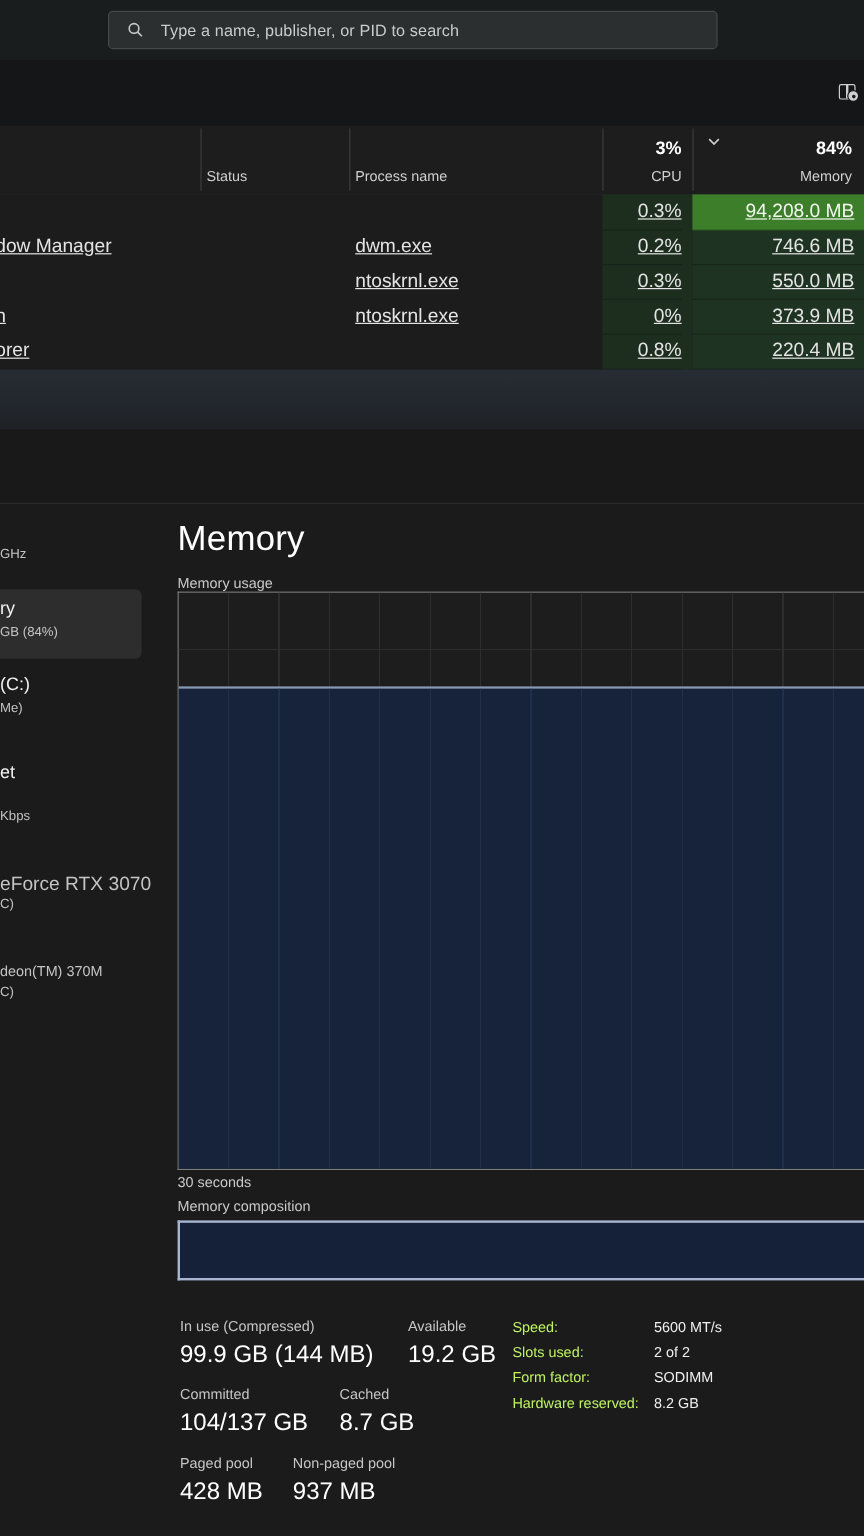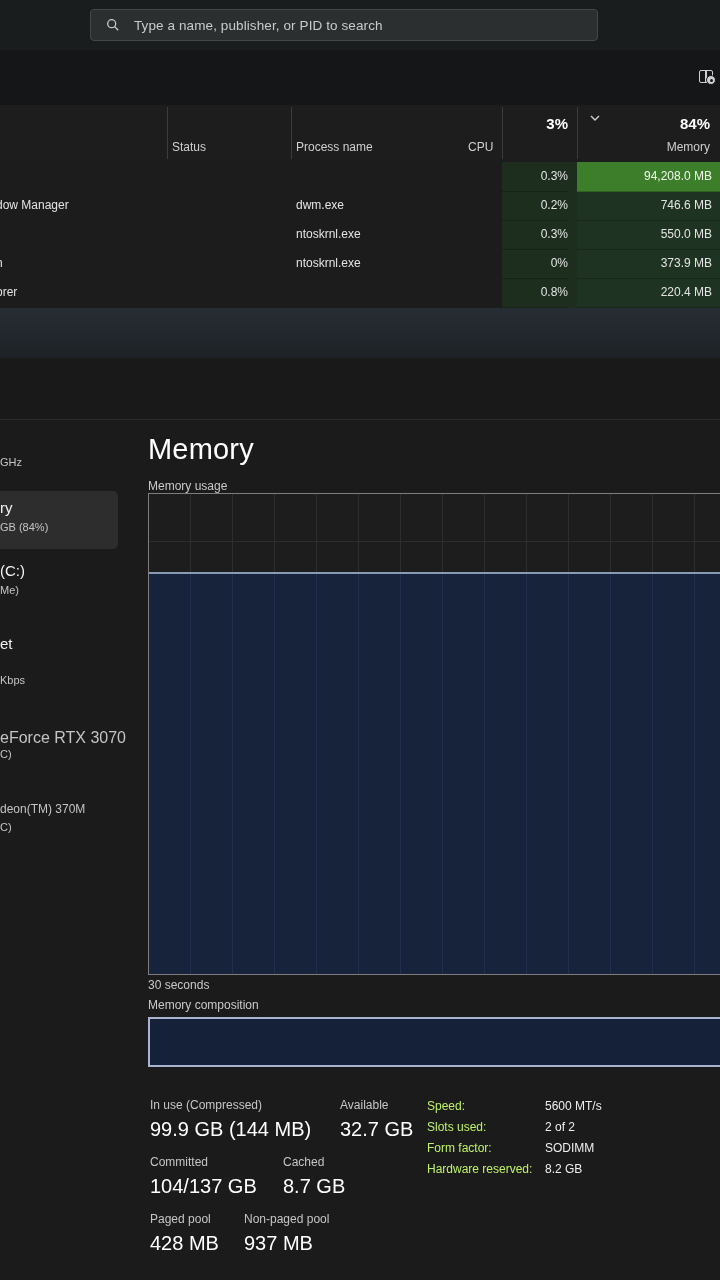--- a/index.html
+++ b/index.html
@@ -27,21 +27,21 @@
     border-bottom:1px solid #383838;}
   .vsep{position:absolute;top:2px;height:52px;width:1px;background:#3c3c3c;}
   .hdr-small{position:absolute;bottom:8px;font-size:12px;color:#cfcfcf;}
   .hdr-pct{position:absolute;top:10px;font-size:15px;font-weight:700;color:#ffffff;text-align:right;}
   .sort-chevron{position:absolute;left:588px;top:6px;width:14px;height:14px;}
 
   .rows-area{position:absolute;left:0;top:162px;width:720px;height:146px;background:#1c1c1c;}
   .col-cpu-bg{position:absolute;left:502px;top:0;width:75px;height:146px;background:#1d2e1f;}
   .col-mem-bg{position:absolute;left:577px;top:0;width:143px;height:146px;background:#1f3322;}
   .prow{position:absolute;left:0;width:720px;height:29px;}
-  .cell{position:absolute;top:0;height:29px;line-height:29px;font-size:12px;color:#e4e4e4;white-space:nowrap;}
+  .cell{position:absolute;top:0;height:29px;line-height:29px;font-size:16px;color:#e4e4e4;white-space:nowrap;text-decoration:underline;}
   .c-name{left:-4px;width:175px;overflow:hidden;}
   .c-pname{left:296px;width:200px;}
   .c-cpu{left:502px;width:66px;text-align:right;border-bottom:1px solid rgba(0,0,0,.22);}
   .c-mem{left:577px;width:135px;text-align:right;padding-right:8px;border-bottom:1px solid rgba(0,0,0,.22);}
   .mem-hot{background:#3d7e2b;color:#f2f8ee;}
 
   
   .band-blue{position:absolute;left:0;top:308px;width:720px;height:50px;
     background:linear-gradient(#272d34,#1e2227);}
   .band-dark{position:absolute;left:0;top:358px;width:720px;height:62px;background:#191919;}
@@ -101,21 +101,21 @@
   <div class="tbl-header">
     <span class="vsep" style="left:167px"></span>
     <span class="vsep" style="left:291px"></span>
     <span class="vsep" style="left:502px"></span>
     <span class="vsep" style="left:577px"></span>
 
     <span class="hdr-small" style="left:172px">Status</span>
     <span class="hdr-small" style="left:296px">Process name</span>
 
     <span class="hdr-pct" style="left:468px;width:100px">3%</span>
-    <span class="hdr-small" style="left:468px;width:100px;text-align:left">CPU</span>
+    <span class="hdr-small" style="left:468px;width:100px;text-align:right">CPU</span>
 
     <svg class="sort-chevron" viewBox="0 0 14 14">
       <polyline points="3,5 7,9 11,5" fill="none" stroke="#cfcfcf" stroke-width="1.4"></polyline>
     </svg>
     <span class="hdr-pct" style="left:582px;width:128px">84%</span>
     <span class="hdr-small" style="left:582px;width:128px;text-align:right">Memory</span>
   </div>
 
   <div class="rows-area">
     <div class="col-cpu-bg"></div>
@@ -186,21 +186,21 @@
     </div>
 
     <span class="lbl-small" style="left:148px;top:558px">30 seconds</span>
     <span class="lbl-small" style="left:148px;top:578px">Memory composition</span>
 
     <div class="compbar"></div>
 
     <span class="stat-label" style="left:150px;top:678px">In use (Compressed)</span>
     <span class="stat-value" style="left:150px;top:698px">99.9 GB (144 MB)</span>
     <span class="stat-label" style="left:340px;top:678px">Available</span>
-    <span class="stat-value" style="left:340px;top:698px">32.7 GB</span>
+    <span class="stat-value" style="left:340px;top:698px">19.2 GB</span>
 
     <span class="stat-label" style="left:150px;top:735px">Committed</span>
     <span class="stat-value" style="left:150px;top:755px">104/137 GB</span>
     <span class="stat-label" style="left:283px;top:735px">Cached</span>
     <span class="stat-value" style="left:283px;top:755px">8.7 GB</span>
 
     <span class="stat-label" style="left:150px;top:792px">Paged pool</span>
     <span class="stat-value" style="left:150px;top:812px">428 MB</span>
     <span class="stat-label" style="left:244px;top:792px">Non-paged pool</span>
     <span class="stat-value" style="left:244px;top:812px">937 MB</span>

